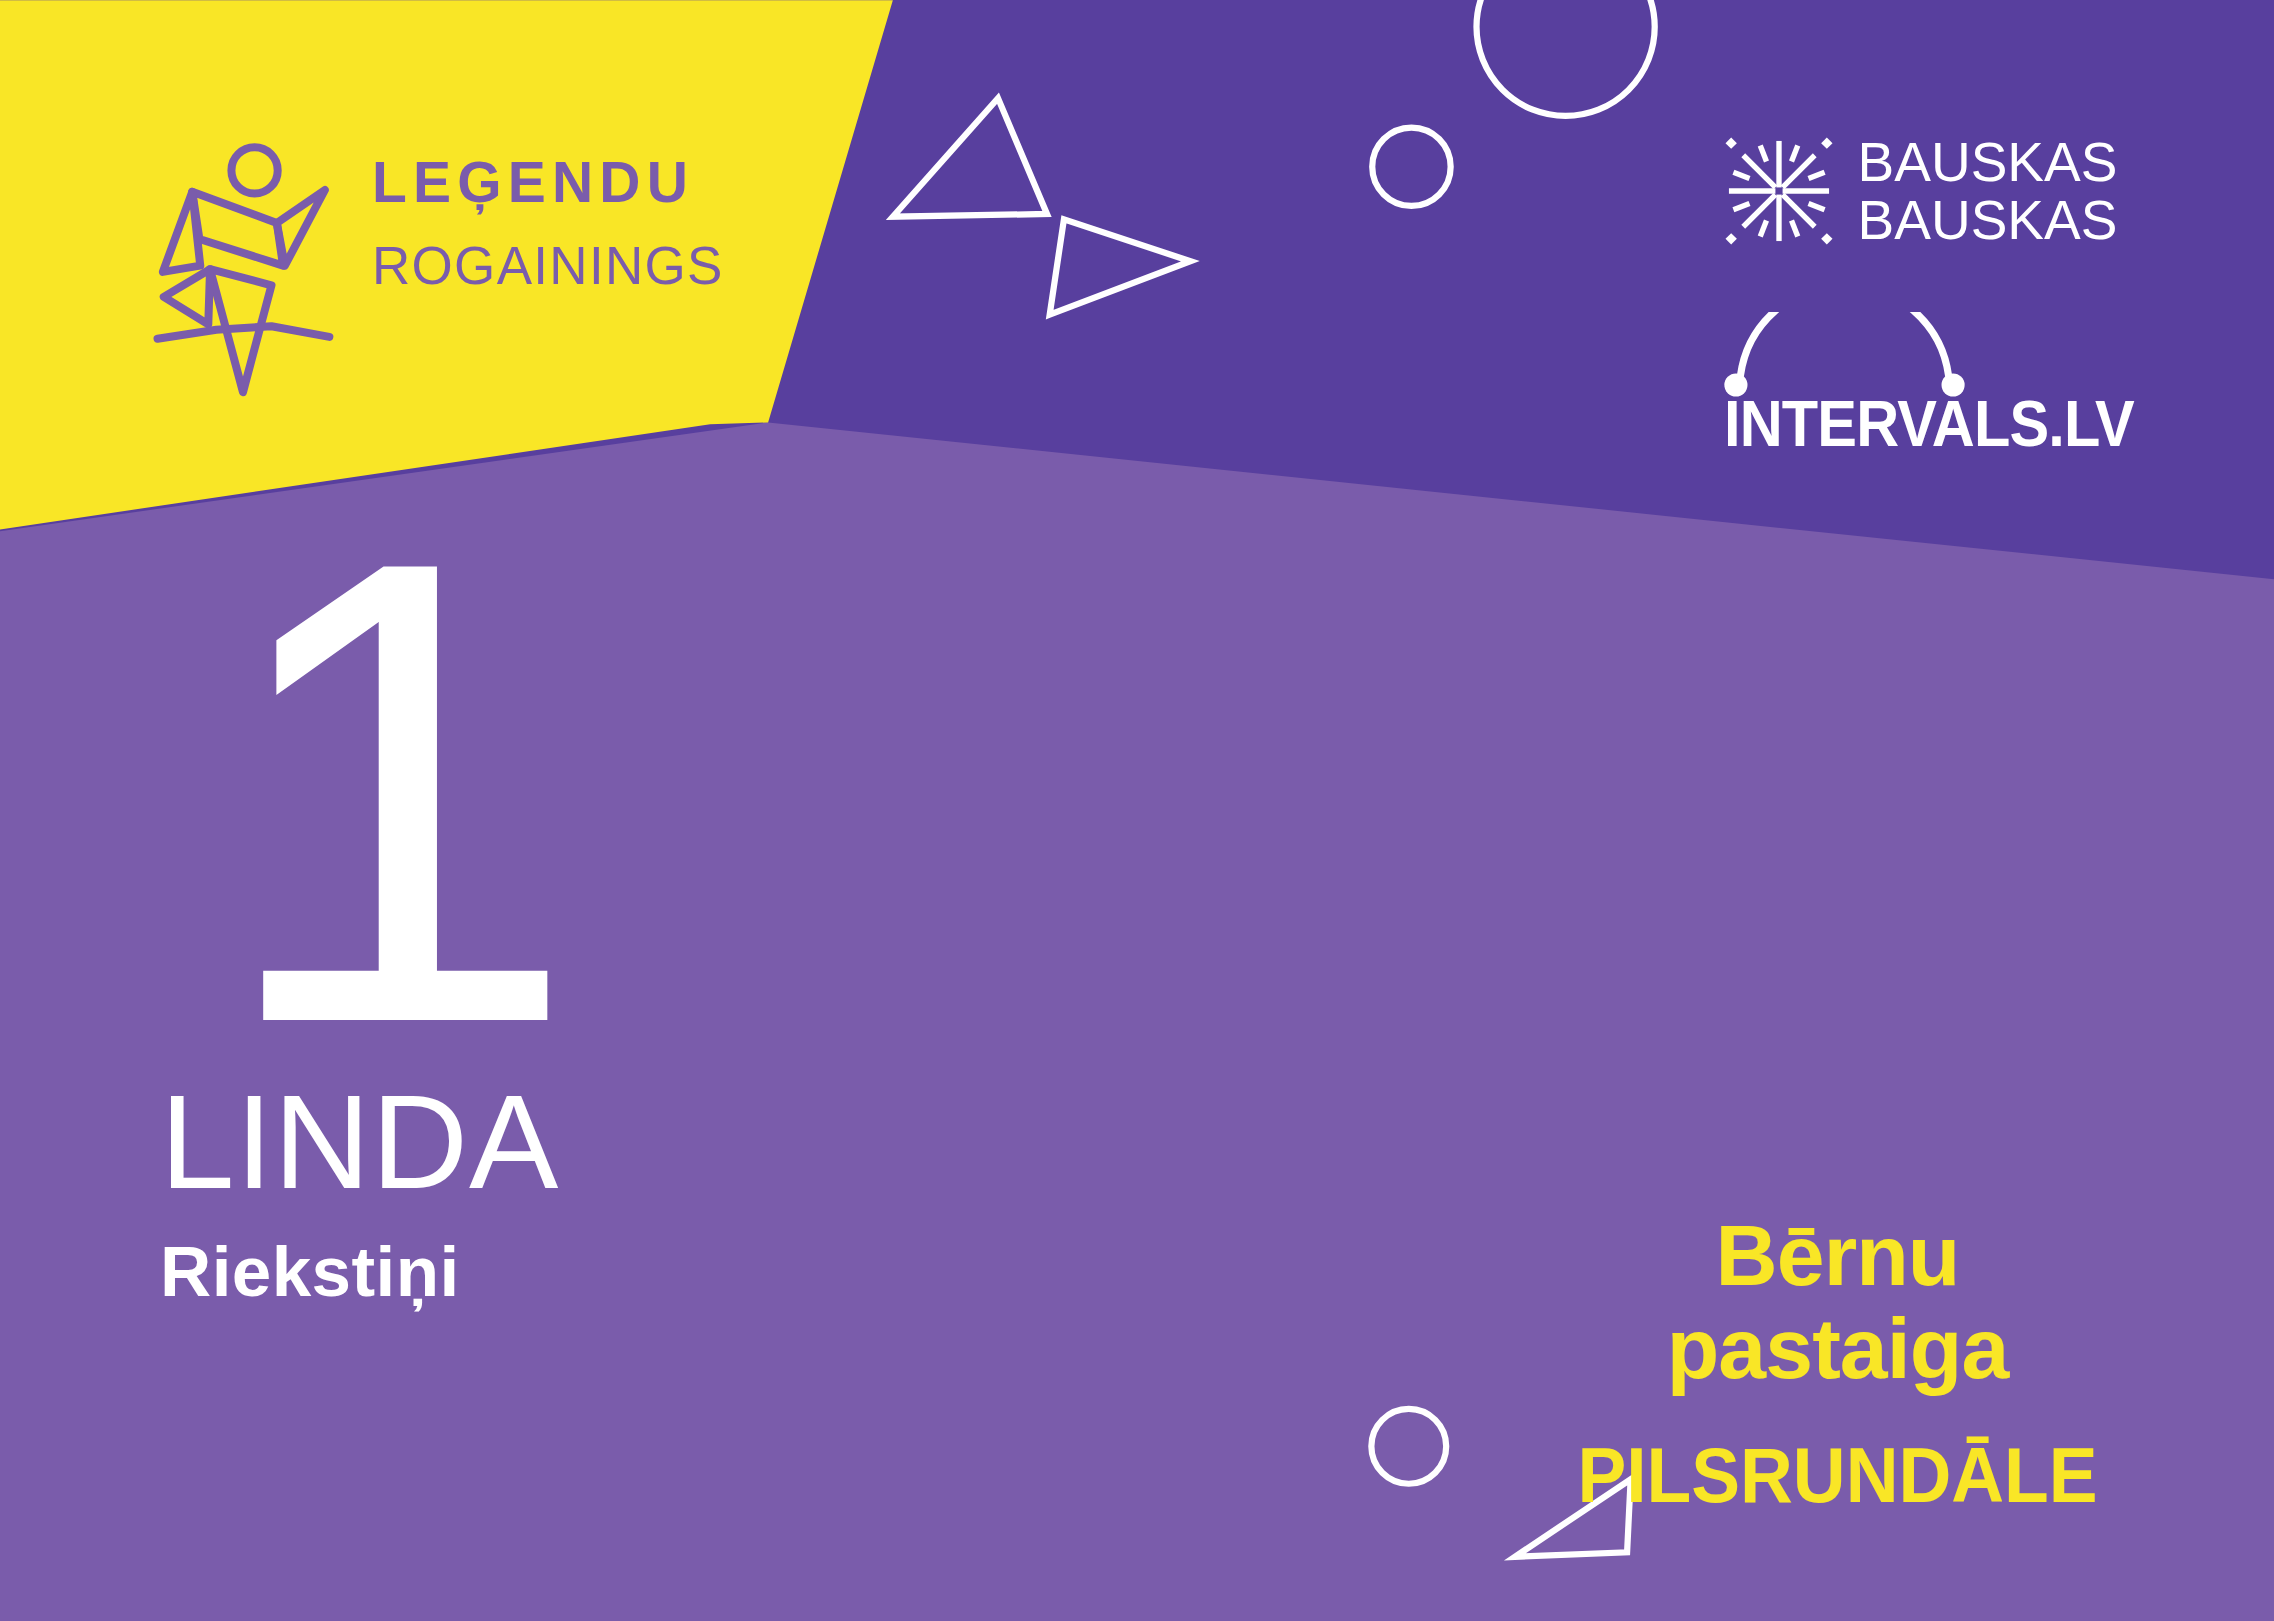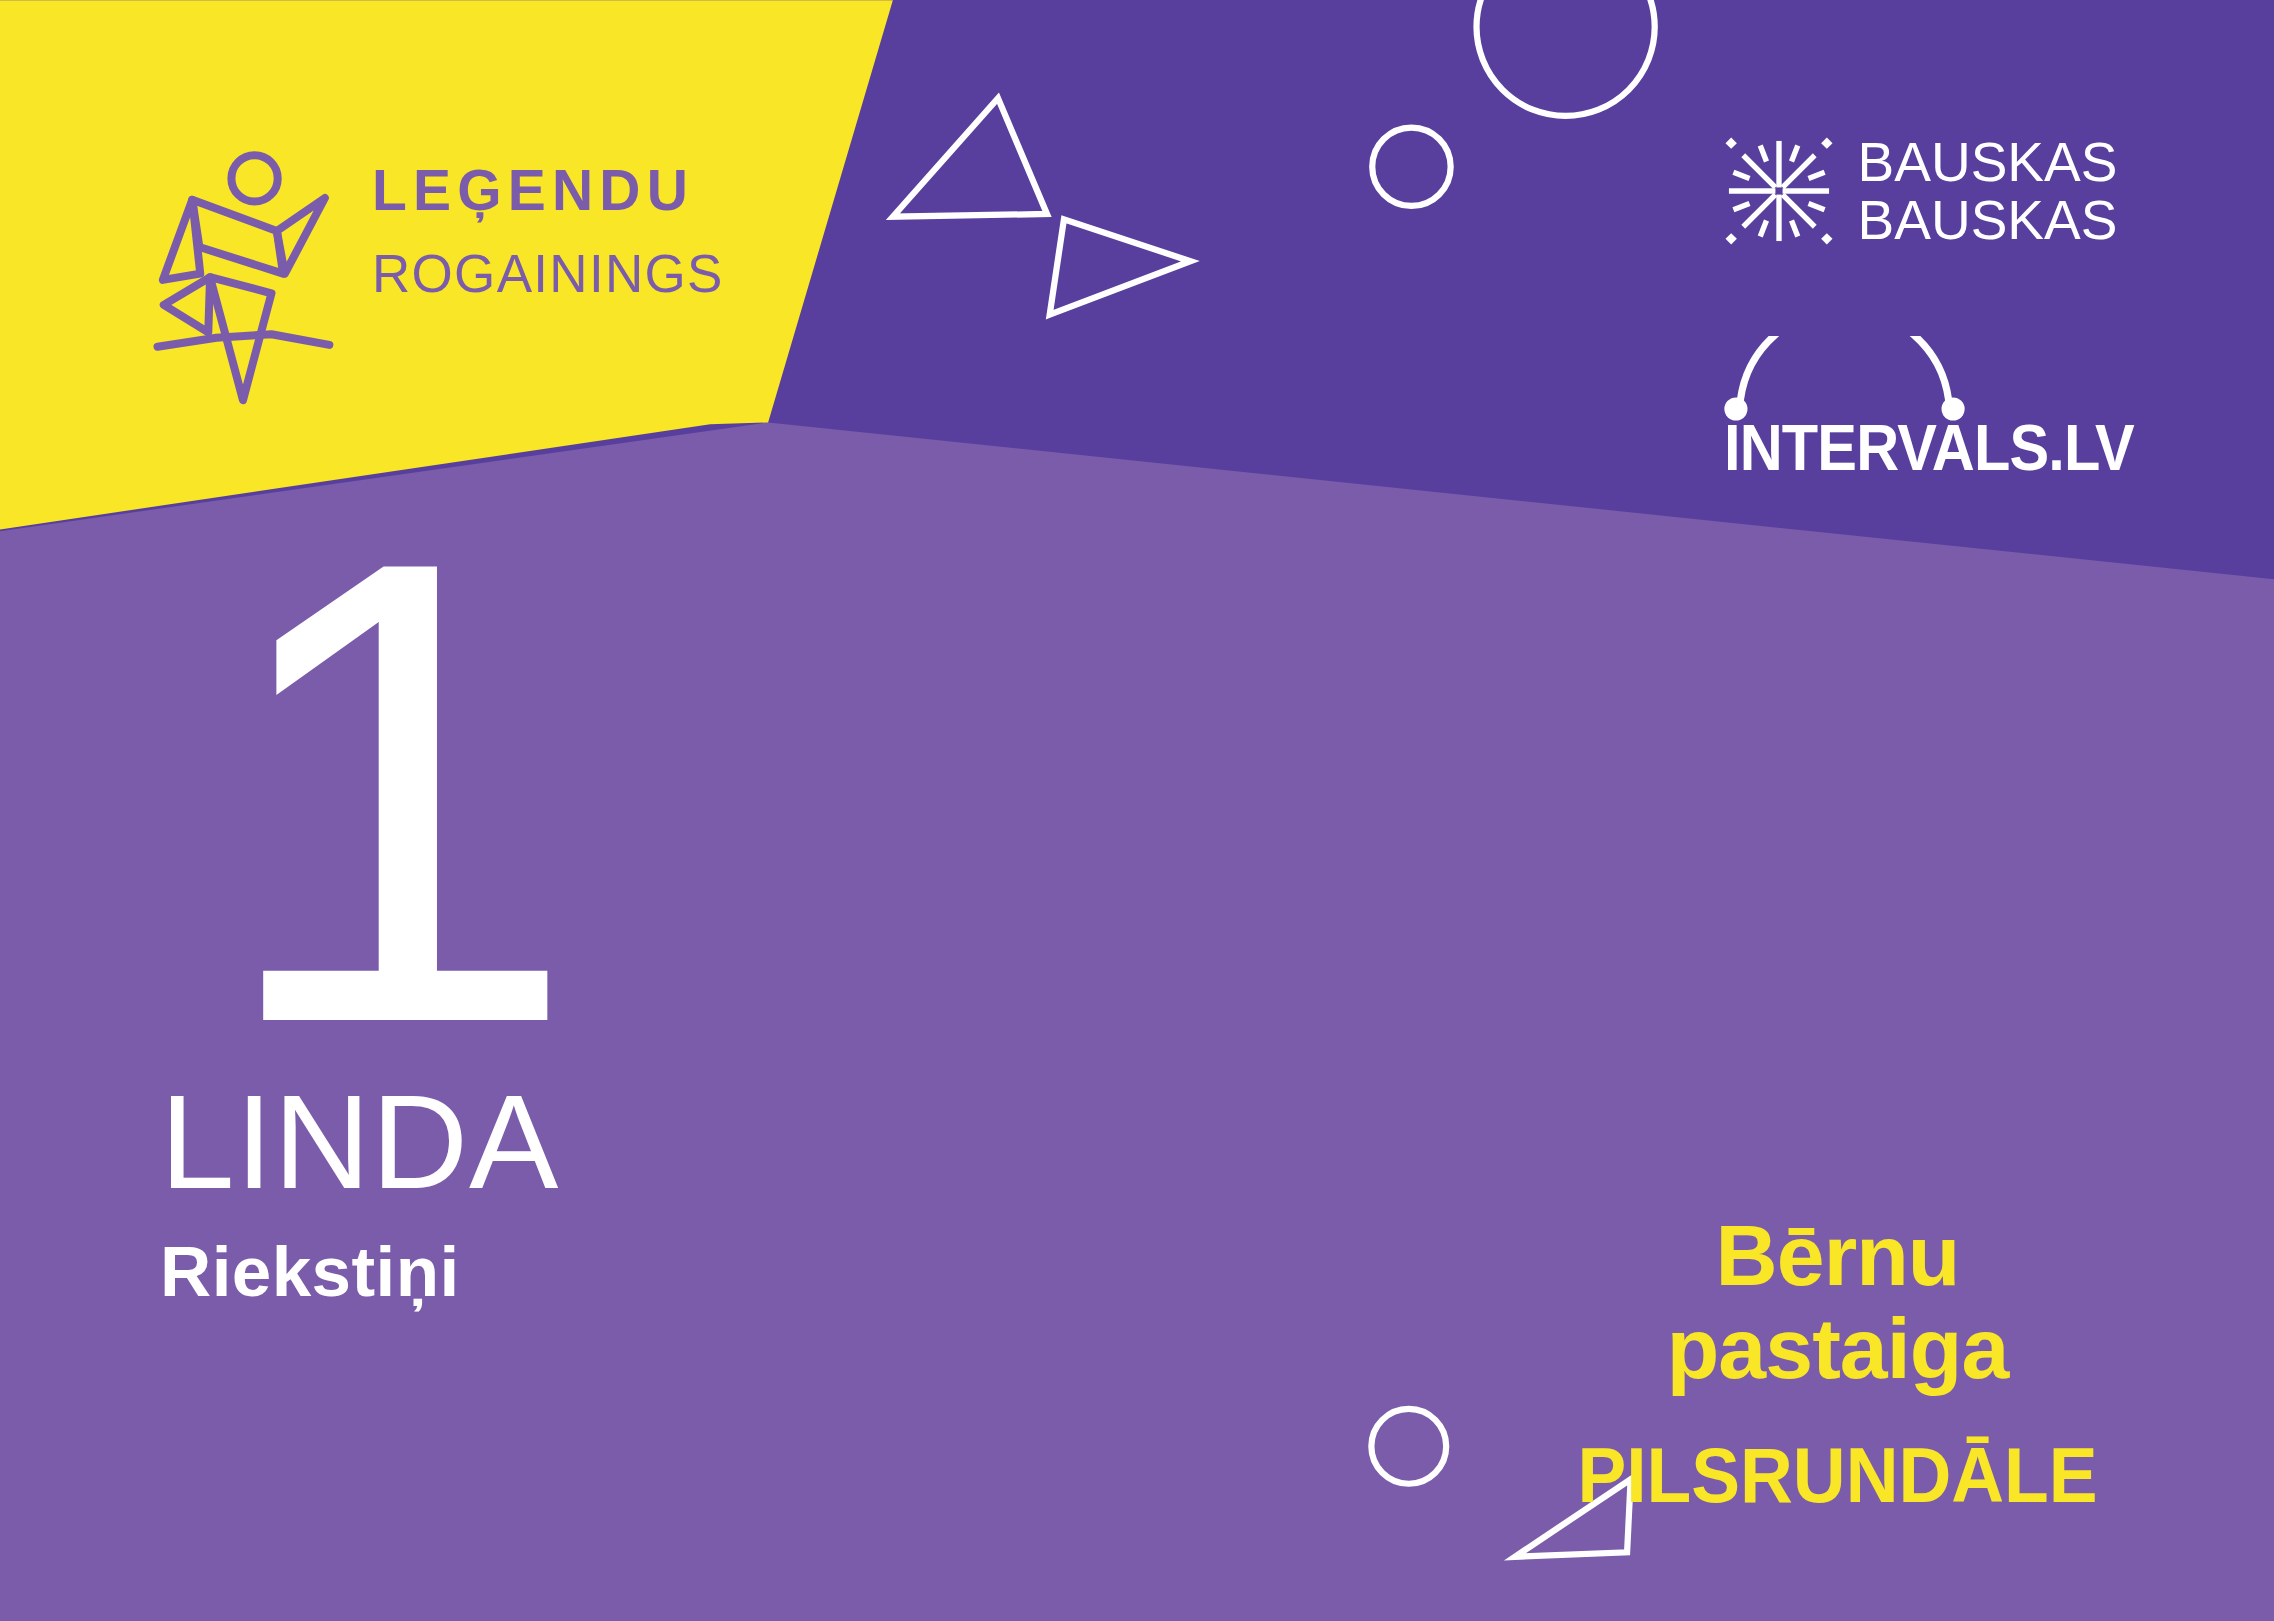--- a/index.html
+++ b/index.html
@@ -20,21 +20,21 @@
     inset: 0;
     width: 2274px;
     height: 1622px;
     display: block;
   }
 
   
   .legendu-logo {
     position: absolute;
     left: 151px;
-    top: 133px;
+    top: 125px;
     width: 606px;
     height: 294px;
   }
   .legendu-mark {
     position: absolute;
     left: 0;
     top: 0;
     width: 192px;
     height: 276px;
   }
@@ -82,21 +82,21 @@
     line-height: 1.06;
     letter-spacing: 0px;
     font-weight: normal;
     white-space: nowrap;
   }
 
   
   .intervals {
     position: absolute;
     left: 1724px;
-    top: 336px;
+    top: 312px;
     width: 463px;
     height: 169px;
   }
   .intervals-arc {
     position: absolute;
     left: 0;
     top: 0;
     width: 241px;
     height: 89px;
   }

